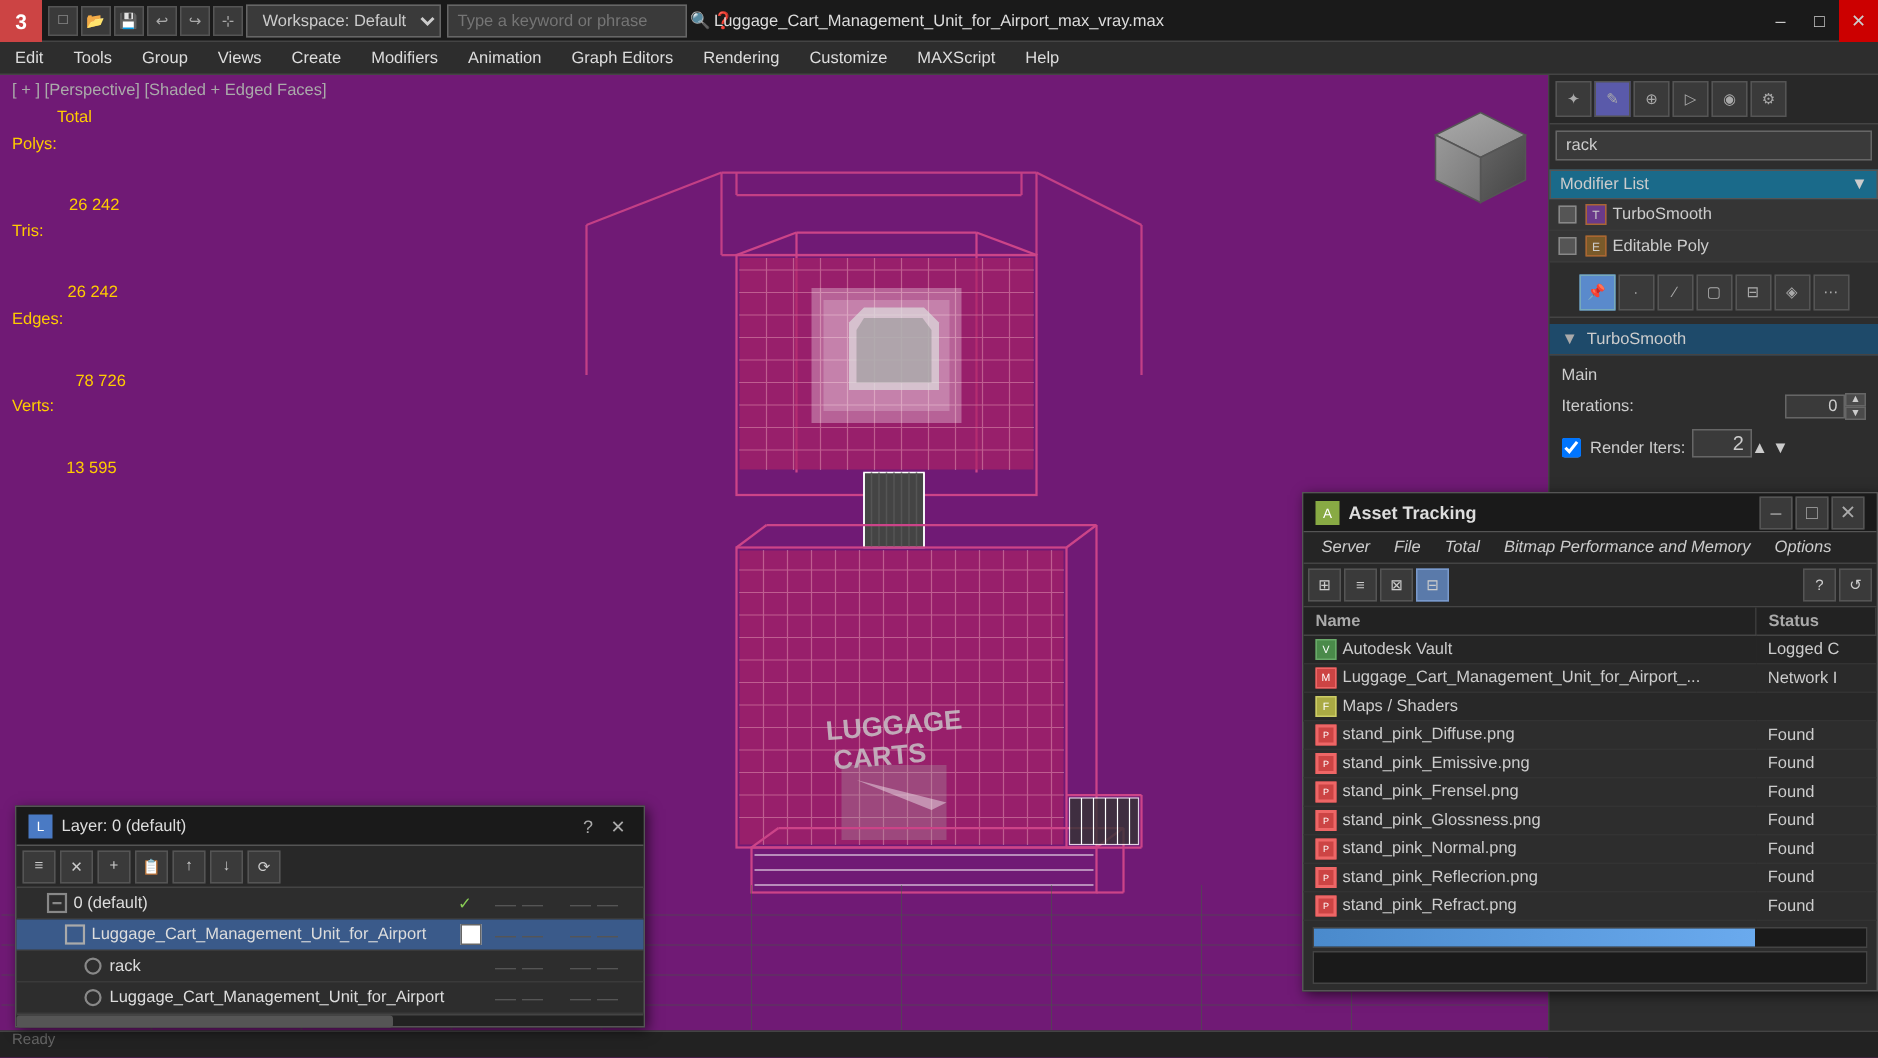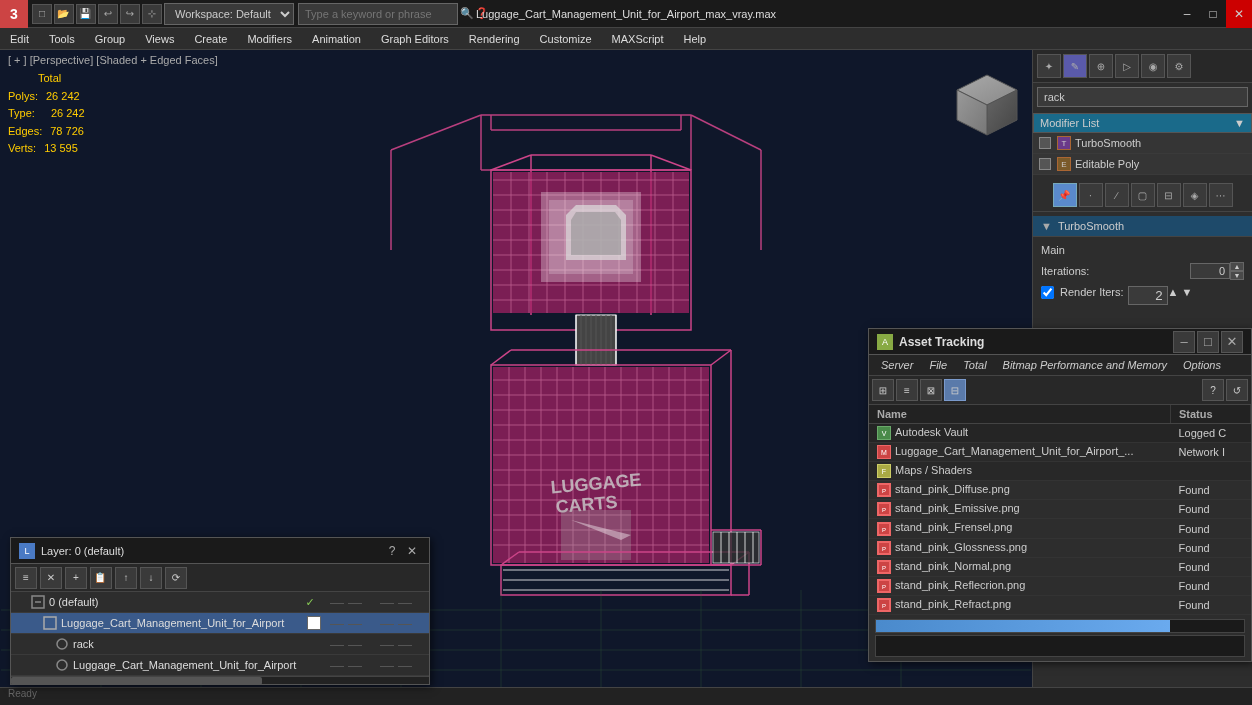--- a/index.html
+++ b/index.html
@@ -117,21 +117,21 @@
       font-size: 11px;
     }
 
     
     #viewport {
       position: absolute;
       top: 50px;
       left: 0;
       right: 220px;
       bottom: 0;
-      background: #0f172a;
+      background: #701a75;
       overflow: hidden;
     }
     #viewport-label {
       position: absolute;
       top: 4px;
       left: 8px;
       color: #aaa;
       font-size: 11px;
       z-index: 10;
     }
@@ -147,20 +147,21 @@
     #stats-panel .stat-row {
       display: flex;
       gap: 4px;
       text-align: center;
     }
     #stats-panel .stat-label {
       color: #ffcc00;
     }
     #stats-panel .stat-value {
       color: #ffcc00;
+      margin-top: 41px;
     }
 
     
     #right-panel {
       position: absolute;
       top: 50px;
       right: 0;
       width: 220px;
       bottom: 0;
       background: #2d2d2d;
@@ -292,21 +293,21 @@
       background: #4a4a4a;
       border: 1px solid #666;
       display: flex;
       align-items: center;
       justify-content: center;
       font-size: 7px;
       cursor: pointer;
     }
     .checkbox-row {
       display: flex;
-      align-items: flex-start;
+      align-items: flex-end;
       padding: 3px 8px;
       font-size: 11px;
       color: #ccc;
     }
     .checkbox-row input[type=checkbox] {
       margin-right: 6px;
     }
 
     
     #layer-panel {
@@ -702,21 +703,21 @@
   <div id="viewport-label">[ + ] [Perspective] [Shaded + Edged Faces]</div>
   <div id="stats-panel">
     <div class="stat-row">
       <span class="stat-label" style="margin-left:30px;">Total</span>
     </div>
     <div class="stat-row">
       <span class="stat-label">Polys:</span>
       <span class="stat-value" style="margin-left:4px;">26 242</span>
     </div>
     <div class="stat-row">
-      <span class="stat-label">Type:</span>
+      <span class="stat-label">Tris:</span>
       <span class="stat-value" style="margin-left:12px;">26 242</span>
     </div>
     <div class="stat-row">
       <span class="stat-label">Edges:</span>
       <span class="stat-value" style="margin-left:4px;">78 726</span>
     </div>
     <div class="stat-row">
       <span class="stat-label">Verts:</span>
       <span class="stat-value" style="margin-left:4px;">13 595</span>
     </div>

